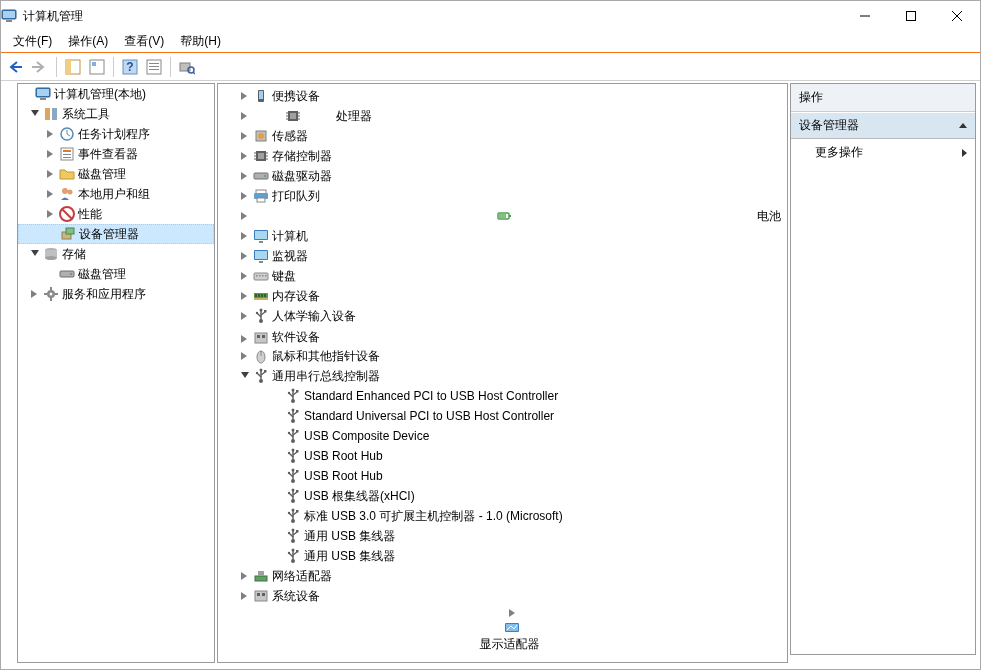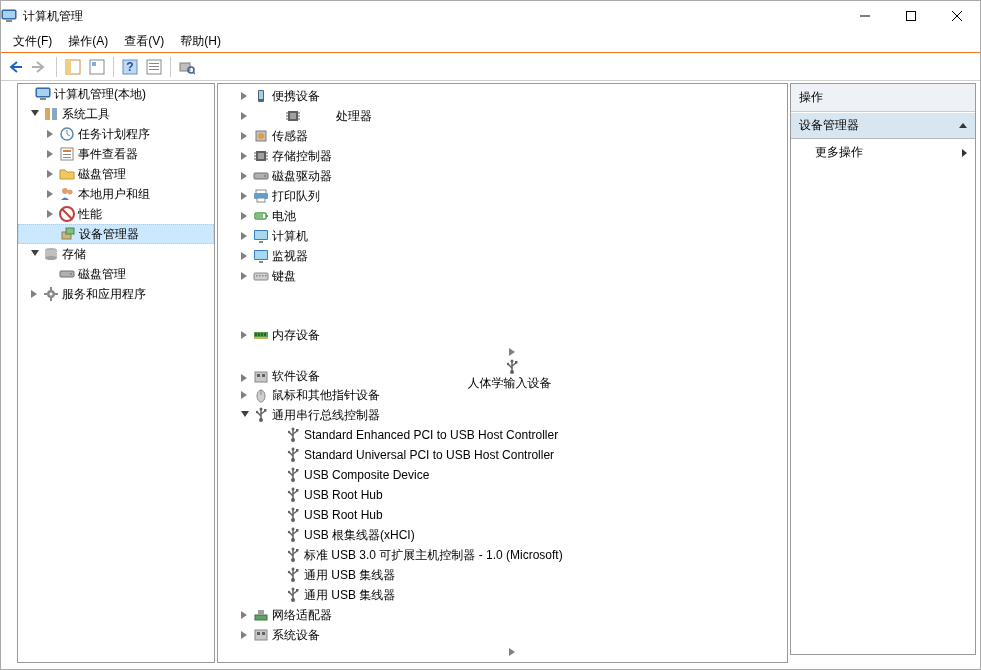--- a/index.html
+++ b/index.html
@@ -500,21 +500,21 @@
                 <use href="#chev-right"></use>
               </svg>
             </span>
             <span class="tree-icon">
               <svg width="16" height="16">
                 <use href="#ic-printer"></use>
               </svg>
             </span>
             <span class="tree-label">打印队列</span>
           </div>
-          <div class="tree-row" style="padding-left: 20px;">
+          <div class="tree-row" style="padding-left: 20px; justify-content: space-between;">
             <span class="twisty">
               <svg viewBox="0 0 8 8">
                 <use href="#chev-right"></use>
               </svg>
             </span>
             <span class="tree-icon">
               <svg width="16" height="16">
                 <use href="#ic-battery"></use>
               </svg>
             </span>
@@ -552,34 +552,34 @@
                 <use href="#chev-right"></use>
               </svg>
             </span>
             <span class="tree-icon">
               <svg width="16" height="16">
                 <use href="#ic-keyboard"></use>
               </svg>
             </span>
             <span class="tree-label">键盘</span>
           </div>
-          <div class="tree-row" style="padding-left: 20px; margin-top: 39px;">
+          <div class="tree-row" style="padding-left: 20px;">
             <span class="twisty">
               <svg viewBox="0 0 8 8">
                 <use href="#chev-right"></use>
               </svg>
             </span>
             <span class="tree-icon">
               <svg width="16" height="16">
                 <use href="#ic-mem"></use>
               </svg>
             </span>
             <span class="tree-label">内存设备</span>
           </div>
-          <div class="tree-row" style="padding-left: 20px; flex-direction: column;">
+          <div class="tree-row" style="padding-left: 20px;">
             <span class="twisty">
               <svg viewBox="0 0 8 8">
                 <use href="#chev-right"></use>
               </svg>
             </span>
             <span class="tree-icon">
               <svg width="16" height="16">
                 <use href="#ic-usb"></use>
               </svg>
             </span>

